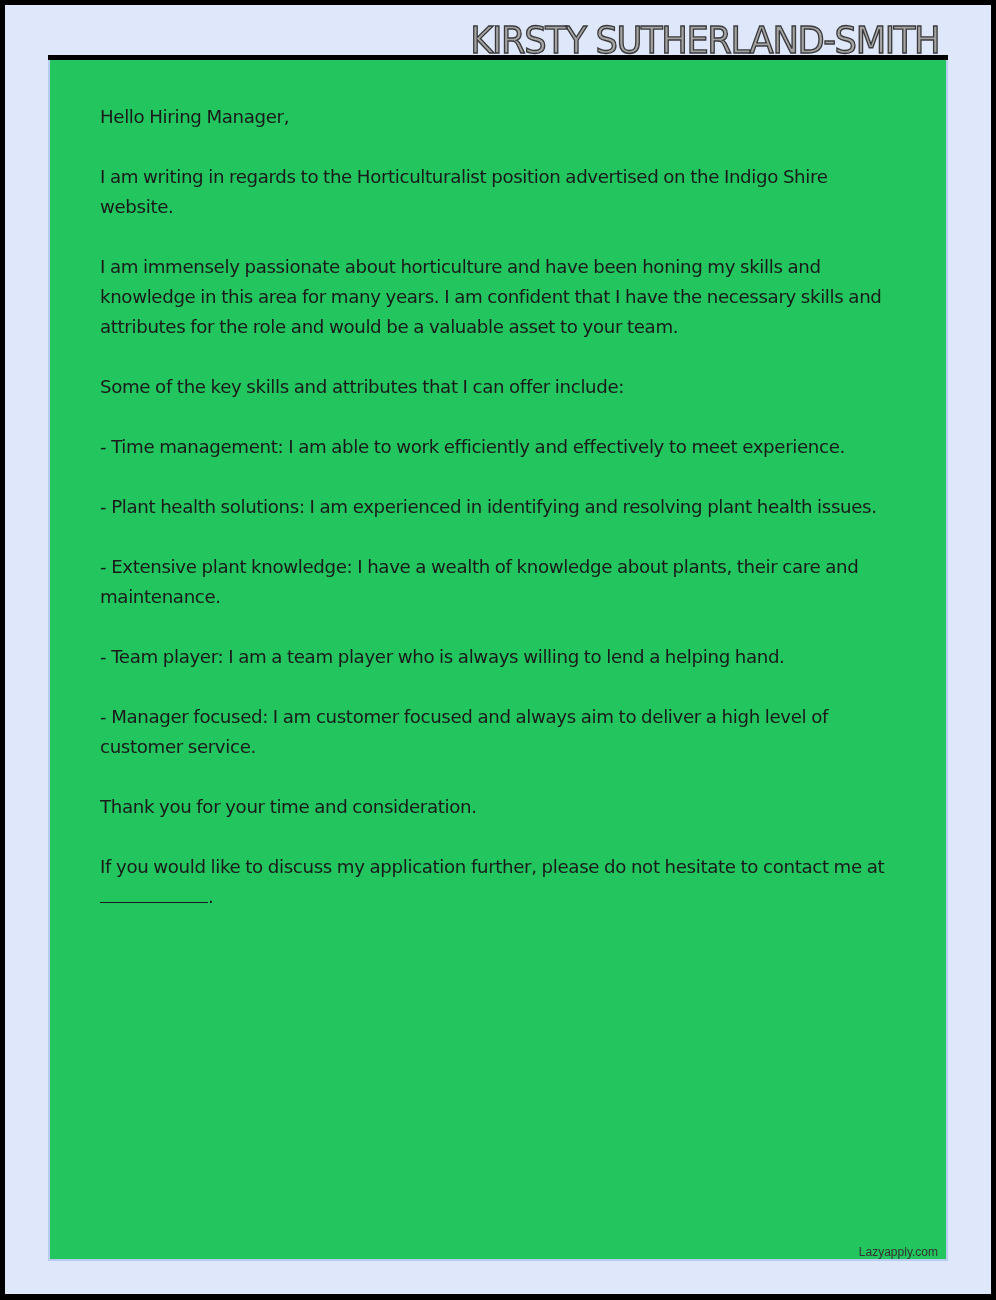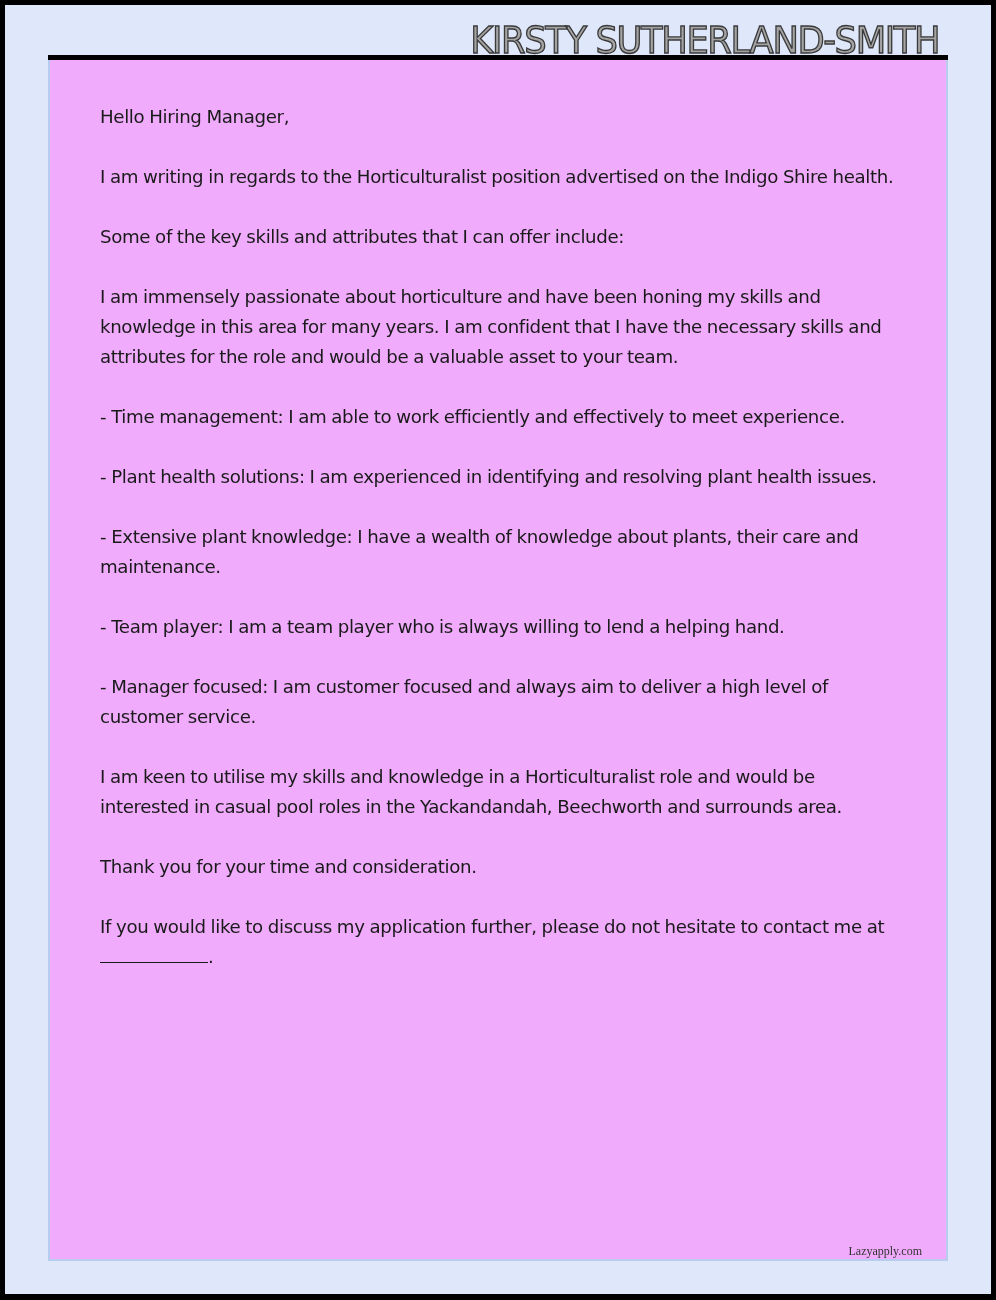--- a/index.html
+++ b/index.html
@@ -20,21 +20,21 @@
     letter-spacing: -1.5px;
     color: #a4a4a4;
     -webkit-text-stroke: 1.4px #3a3a3a;
     white-space: nowrap;
     transform: scaleX(0.93);
     transform-origin: right center;
   }
   .card {
     position: absolute; left: 43px; top: 50px;
     width: 896px; height: 1204px;
-    background: #f0abfc;
+    background: #22c55e;
     border-left: 2px solid #b7ccef;
     border-right: 2px solid #b7ccef;
     border-bottom: 2px solid #b7ccef;
     overflow: hidden;
   }
   .topbar {
     position: absolute; left: 43px; top: 50px;
     width: 900px; height: 5px; background: #000;
   }
   .body {
@@ -45,43 +45,42 @@
     letter-spacing: -0.35px;
     word-spacing: -0.5px;
   }
   .body p { margin: 0 0 30px 0; }
   .blank {
     display: inline-block; width: 108px;
     border-bottom: 1.5px solid #1a1a1a;
     height: 20px; vertical-align: baseline;
   }
   .footer-link {
-    position: absolute; right: 24px; bottom: 0px;
-    font-family: Liberation Serif, serif;
+    position: absolute; right: 8px; bottom: 0px;
+    font-family: Liberation Sans, sans-serif;
     font-size: 12px; color: #333;
   }
 </style>
 </head>
 <body>
 
 <div class="frame">
   <div class="title">KIRSTY SUTHERLAND-SMITH</div>
 
   <div class="card">
     <div class="body">
       <p>Hello Hiring Manager,</p>
-      <p>I am writing in regards to the Horticulturalist position advertised on the Indigo Shire health.</p>
+      <p>I am writing in regards to the Horticulturalist position advertised on the Indigo Shire website.</p>
+      <p>I am immensely passionate about horticulture and have been honing my skills and knowledge in this area for many years. I am confident that I have the necessary skills and attributes for the role and would be a valuable asset to your team.</p>
       <p>Some of the key skills and attributes that I can offer include:</p>
-      <p>I am immensely passionate about horticulture and have been honing my skills and knowledge in this area for many years. I am confident that I have the necessary skills and attributes for the role and would be a valuable asset to your team.</p>
       <p>- Time management: I am able to work efficiently and effectively to meet experience.</p>
       <p>- Plant health solutions: I am experienced in identifying and resolving plant health issues.</p>
       <p>- Extensive plant knowledge: I have a wealth of knowledge about plants, their care and maintenance.</p>
       <p>- Team player: I am a team player who is always willing to lend a helping hand.</p>
       <p>- Manager focused: I am customer focused and always aim to deliver a high level of customer service.</p>
-      <p>I am keen to utilise my skills and knowledge in a Horticulturalist role and would be interested in casual pool roles in the Yackandandah, Beechworth and surrounds area.</p>
       <p>Thank you for your time and consideration.</p>
       <p>
         <span>If you would like to discuss my application further, please do not hesitate to contact me at</span>
         <span class="blank"></span><span>.</span>
       </p>
     </div>
     <div class="footer-link">Lazyapply.com</div>
   </div>
 
   <div class="topbar"></div>

